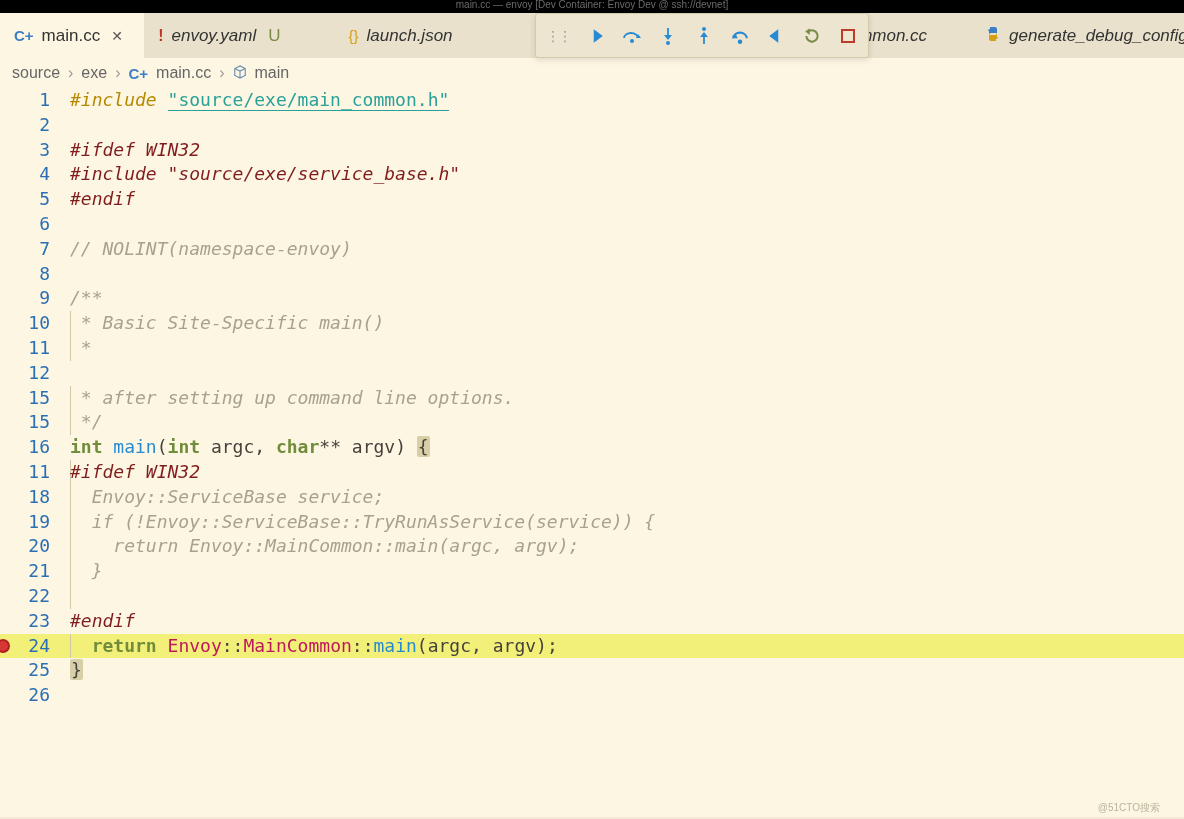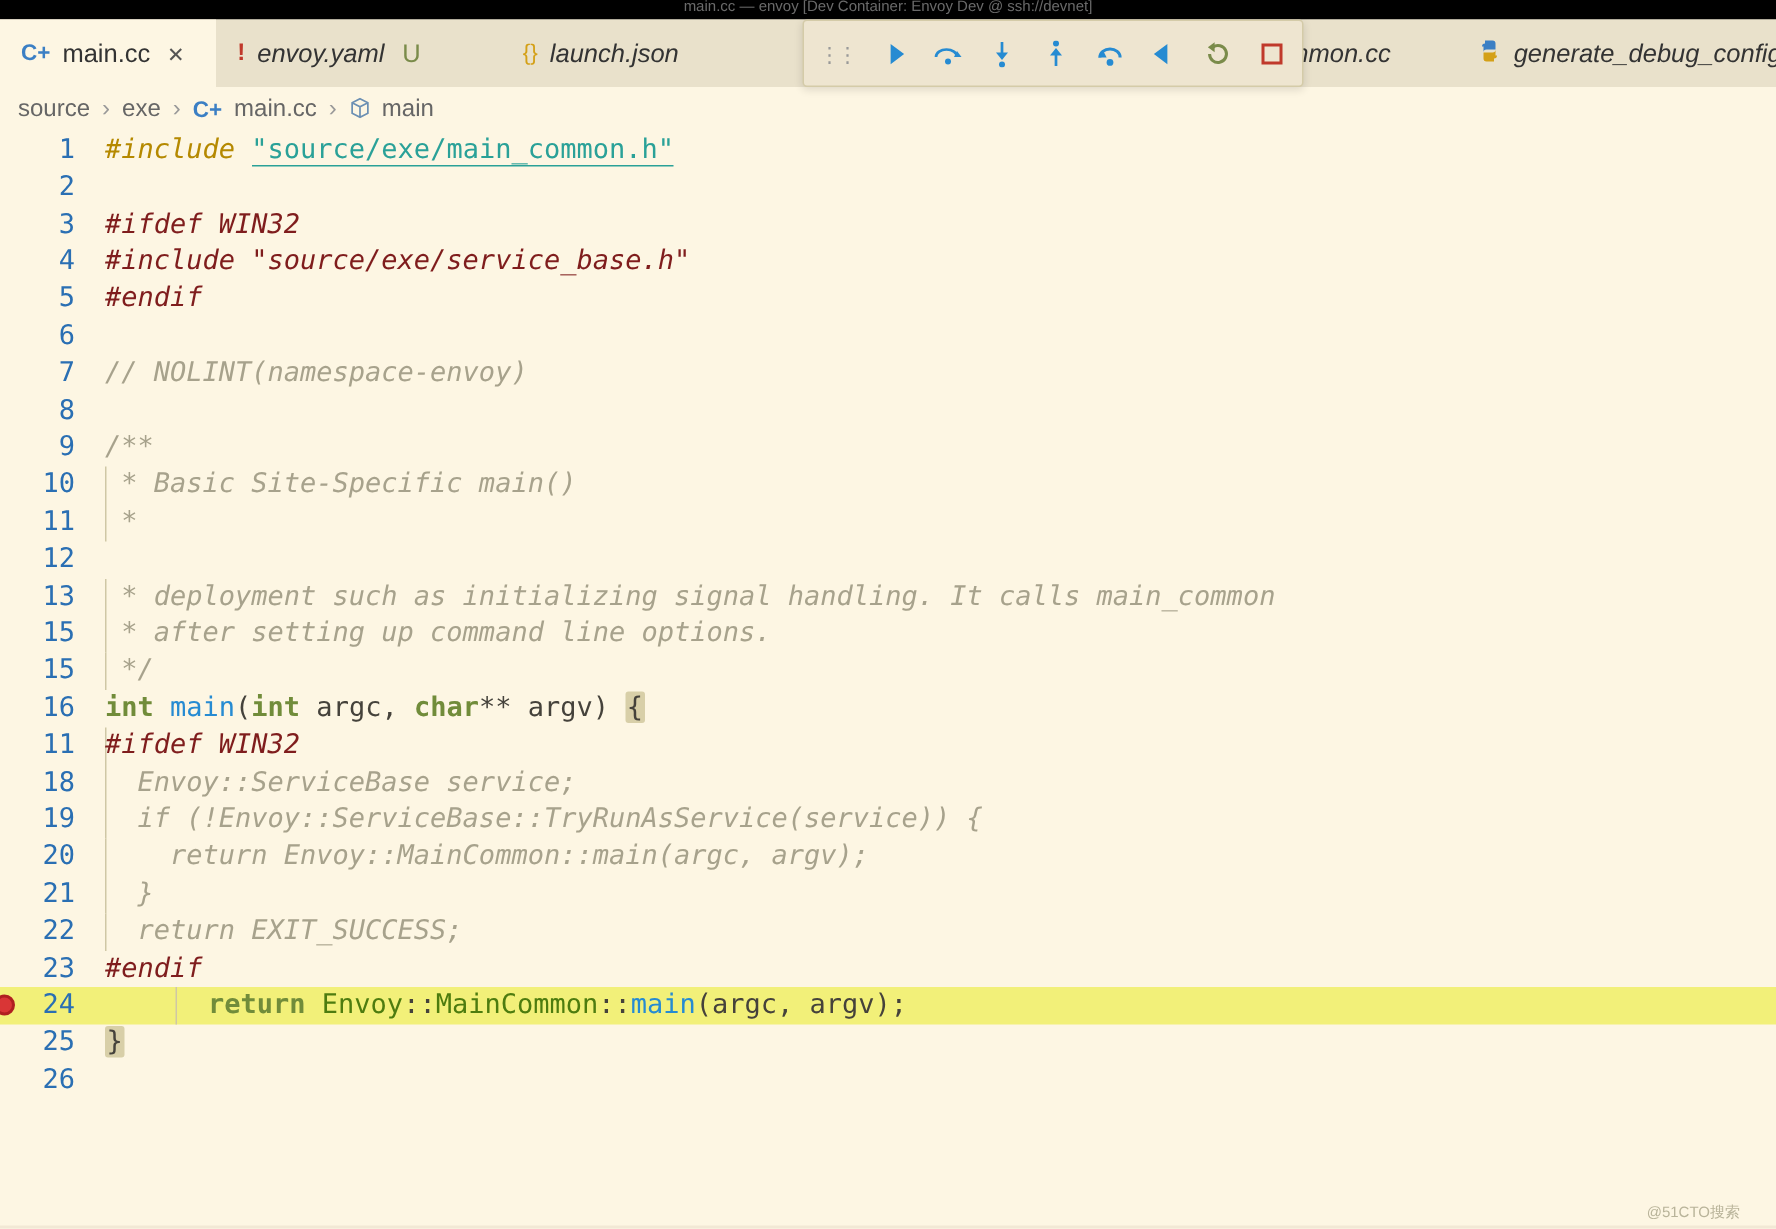--- a/index.html
+++ b/index.html
@@ -123,21 +123,21 @@
     font-family: "SF Mono", Menlo, Consolas, monospace;
     font-size: 18px;
     line-height: 24.8px;
     height: calc(100% - 90px);
     position: relative;
   }
   .line {
     display: flex;
     min-height: 24.8px;
   }
-  .line.highlight { background: #f2f079; gap: 47px; }
+  .line.highlight { background: #f2f079; }
   .gutter {
     width: 70px;
     text-align: right;
     padding-right: 20px;
     color: #2a6fb3;
     user-select: none;
     position: relative;
     flex-shrink: 0;
   }
   .breakpoint-marker {
@@ -159,21 +159,21 @@
     width: 0;
     margin-right: -1px;
   }
   
   .kw { color: #718c3a; font-weight: bold; }       
   .pp { color: #b58900; font-style: italic; }      
   .pp-dim { color: #7f1d1d; font-style: italic; text-align: center; }
   .str-u { color: #2aa198; border-bottom: 1px solid #2aa198; }
   .cmt { color: #a7a28c; font-style: italic; }
   .fn  { color: #268bd2; }
-  .ns  { color: #4d7c0f; }
+  .ns  { color: #be185d; }
   .plain{ color: #45423b; }
   .brace-hl { background: #d8cfa8; border-radius: 2px; padding: 0 1px; }
   .watermark {
     position: absolute;
     right: 24px;
     bottom: 4px;
     font-size: 10px;
     color: #b9b49a;
   }
 </style>
@@ -324,24 +324,20 @@
         <div class="code"><span class="guide"></span><span class="cmt"> * Basic Site-Specific main()</span></div>
       </div>
       <div class="line">
         <div class="gutter">11</div>
         <div class="code"><span class="guide"></span><span class="cmt"> *</span></div>
       </div>
       <div class="line">
         <div class="gutter">12</div>
       </div>
       <div class="line">
-        <div class="gutter">13</div>
-        <div class="code"><span class="guide"></span><span class="cmt"> * deployment such as initializing signal handling. It calls main_common</span></div>
-      </div>
-      <div class="line">
         <div class="gutter">15</div>
         <div class="code"><span class="guide"></span><span class="cmt"> * after setting up command line options.</span></div>
       </div>
       <div class="line">
         <div class="gutter">15</div>
         <div class="code"><span class="guide"></span><span class="cmt"> */</span></div>
       </div>
       <div class="line">
         <div class="gutter">16</div>
         <div class="code"><span class="kw">int</span><span class="plain"> </span><span class="fn">main</span><span class="plain">(</span><span class="kw">int</span><span class="plain"> argc, </span><span class="kw">char</span><span class="plain">** argv) </span><span class="plain brace-hl">{</span></div>
@@ -361,21 +357,21 @@
       <div class="line">
         <div class="gutter">20</div>
         <div class="code"><span class="guide"></span><span class="cmt">    return Envoy::MainCommon::main(argc, argv);</span></div>
       </div>
       <div class="line">
         <div class="gutter">21</div>
         <div class="code"><span class="guide"></span><span class="cmt">  }</span></div>
       </div>
       <div class="line">
         <div class="gutter">22</div>
-        <div class="code"><span class="guide"></span><span class="cmt">  return EXIT_SUCCESS;</span></div>
+        <div class="code"><span class="guide"></span></div>
       </div>
       <div class="line">
         <div class="gutter">23</div>
         <div class="code"><span class="pp-dim">#endif</span></div>
       </div>
       <div class="line highlight">
         <div class="gutter">24<span class="breakpoint-marker"></span></div>
         <div class="code"><span class="guide"></span><span class="plain">  </span><span class="kw">return</span><span class="plain"> </span><span class="ns">Envoy</span><span class="plain">::</span><span class="ns">MainCommon</span><span class="plain">::</span><span class="fn">main</span><span class="plain">(argc, argv);</span></div>
       </div>
       <div class="line">

